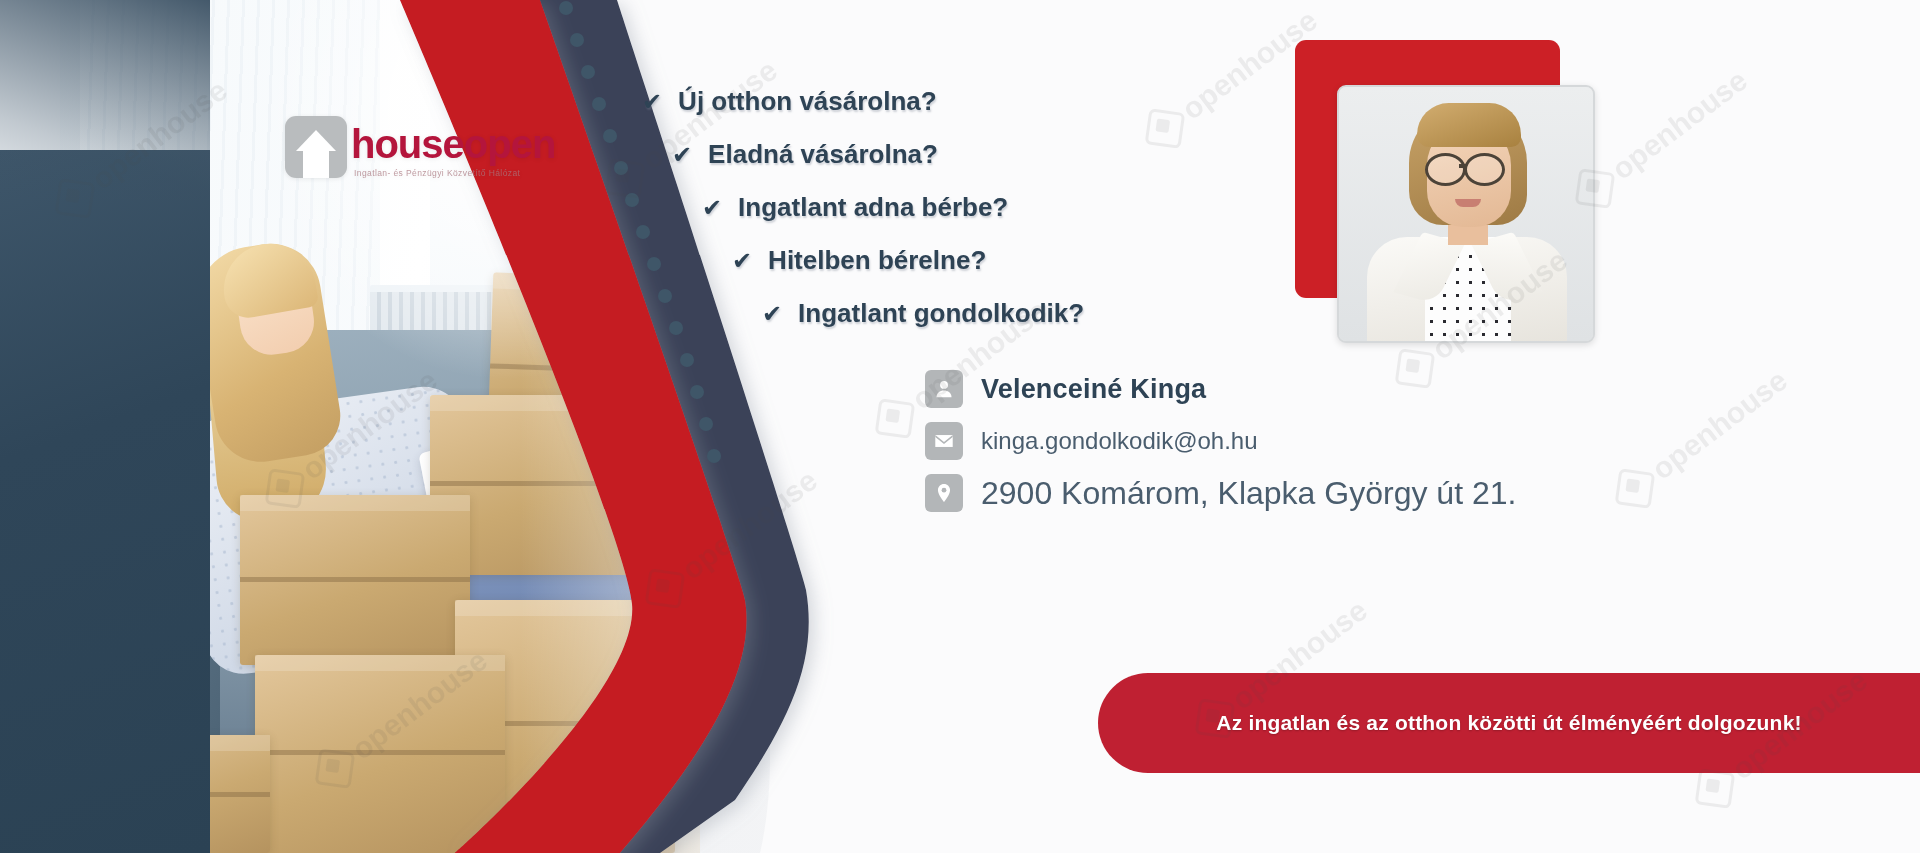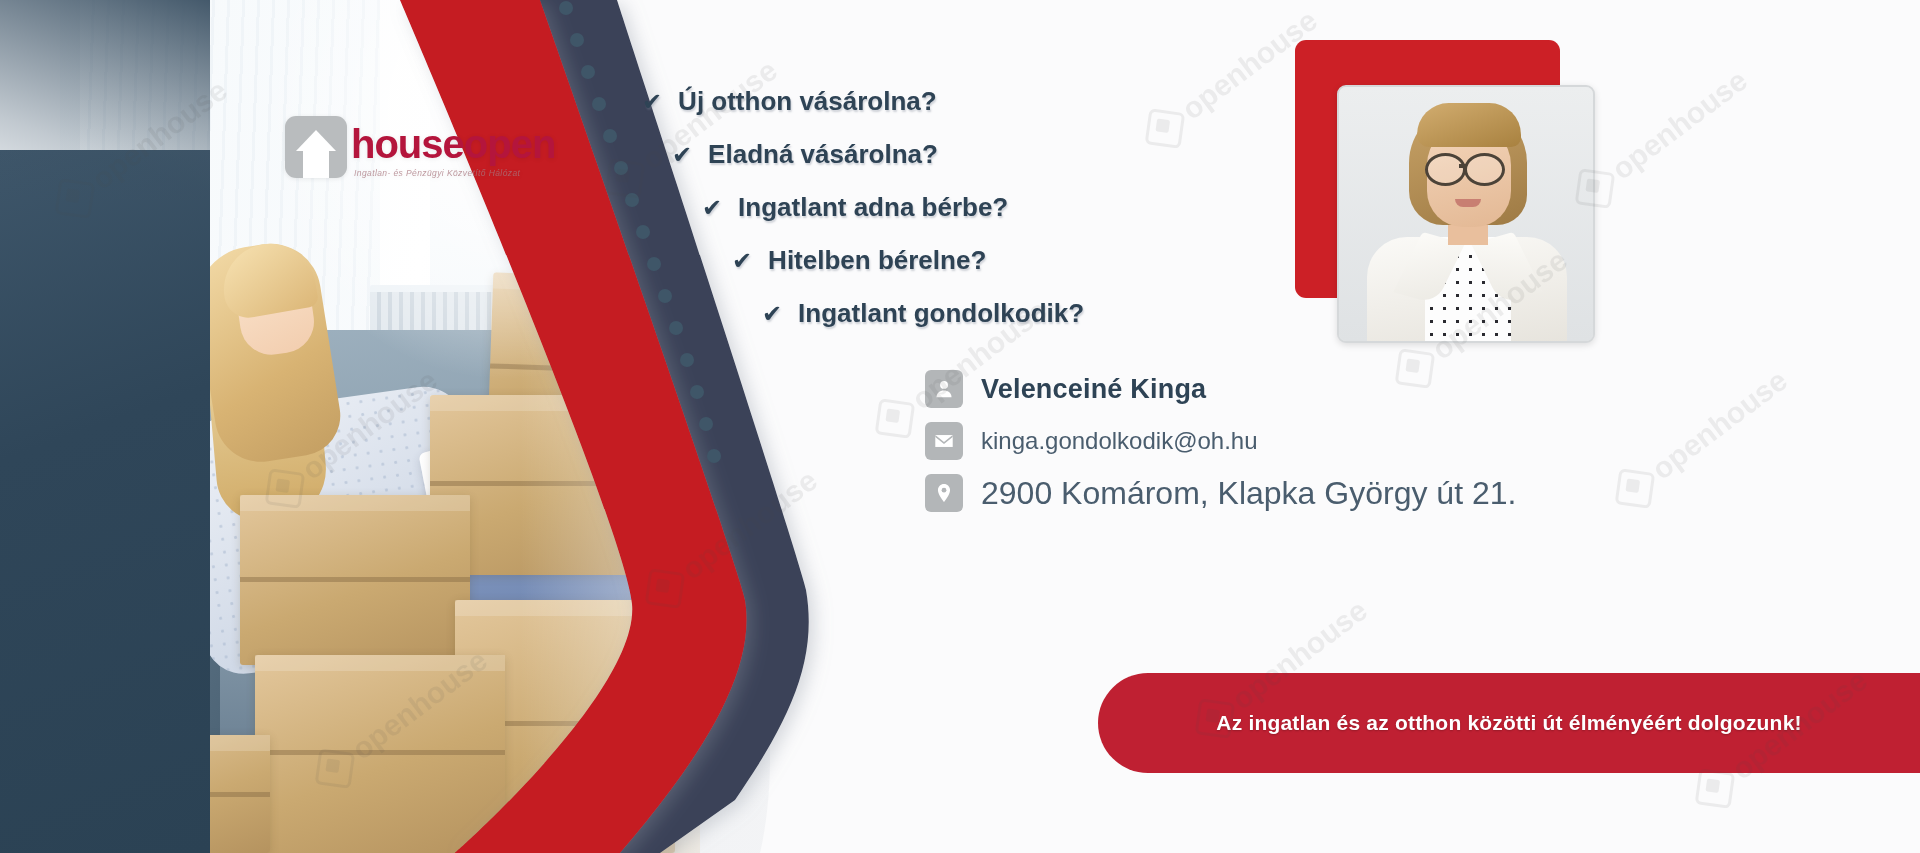--- a/index.html
+++ b/index.html
@@ -112,21 +112,21 @@
 
   
   .logo{position:absolute;left:285px;top:112px;display:flex;align-items:flex-start;
         filter:drop-shadow(0 1px 2px rgba(0,0,0,.08));}
   .logo-mark{width:62px;height:62px;border-radius:11px;background:#b9bcbe;position:relative;margin-top:4px;}
   .logo-mark:before{content:"";position:absolute;left:11px;top:14px;width:0;height:0;
         border-left:20px solid transparent;border-right:20px solid transparent;border-bottom:21px solid #fff;}
   .logo-mark:after{content:"";position:absolute;left:18px;top:33px;width:26px;height:29px;background:#fff;}
   .logo-text{margin-left:4px;}
   .logo-word{font-size:40px;font-weight:bold;color:#b4153c;letter-spacing:-1px;line-height:1;margin-top:12px;}
-  .logo-tag{font-size:8.5px;color:#a9777f;letter-spacing:.4px;margin-top:4px;margin-left:3px;opacity:.75;font-style:italic;}
+  .logo-tag{font-size:8.5px;color:#a9777f;letter-spacing:.4px;margin-top:4px;margin-left:3px;opacity:.75;}
 
   
   .portrait-wrap{position:absolute;left:1295px;top:40px;width:300px;height:300px;}
   .portrait-red{position:absolute;left:0;top:0;width:265px;height:258px;background:#cc2026;border-radius:11px;}
   .portrait-frame{position:absolute;left:42px;top:45px;width:254px;height:254px;
         background:#e7e9ea;border:2px solid #d5d8da;border-radius:9px;overflow:hidden;
         box-shadow:0 2px 7px rgba(0,0,0,.13);}
   .pf-bg{position:absolute;inset:0;background:linear-gradient(180deg,#eceeef,#dfe2e4);}
   .pf-hair{position:absolute;left:70px;top:18px;width:118px;height:120px;
         background:linear-gradient(160deg,#c9a468,#9e7a44);border-radius:58px 58px 30px 34px;}

